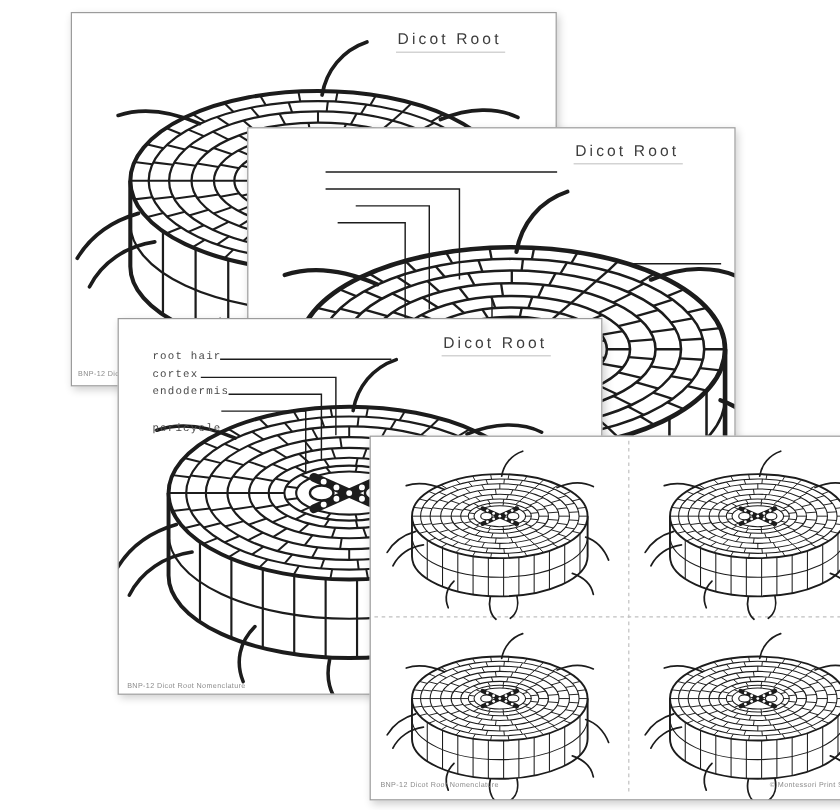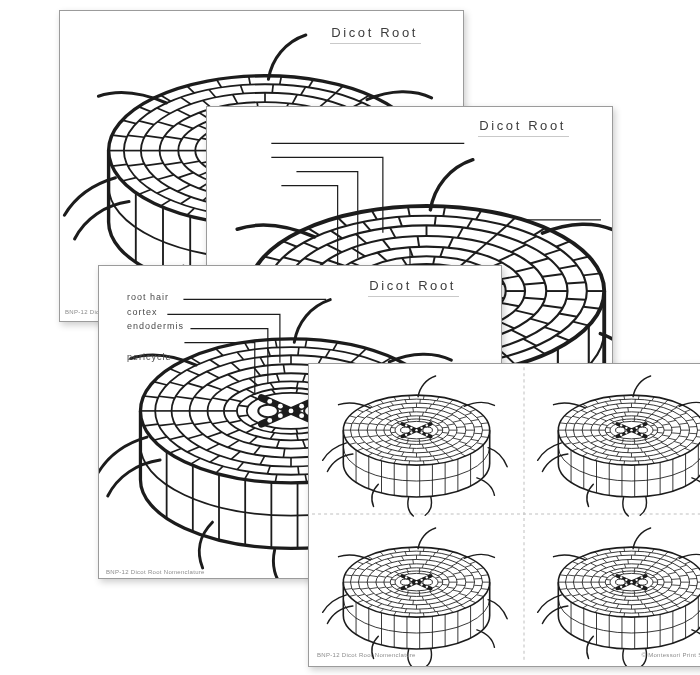--- a/index.html
+++ b/index.html
@@ -10,21 +10,21 @@
   .scene{position:relative;width:700px;height:675px;background:var(--background);overflow:hidden;
          font-family:"Liberation Sans",sans-serif;margin-left:48px;}
   .page{position:absolute;background:#fff;border:1px solid var(--page-border);
         box-shadow:2px 3px 7px rgba(0,0,0,.20);overflow:hidden;}
   .page-title{position:absolute;font-size:13px;letter-spacing:2.6px;color:var(--title-text);
         border-bottom:1px solid #c9c9c9;padding:0 3px 3px 1px;white-space:nowrap;}
   .root{position:absolute;display:block;overflow:visible;}
   .overlay{position:absolute;left:0;top:0;width:100%;height:100%;pointer-events:none;overflow:visible;}
   .leader{fill:none;stroke:var(--line-art);stroke-width:1.2px;}
   .cut{fill:none;stroke:var(--cut-line);stroke-width:1px;stroke-dasharray:3 3;}
-  .label{position:absolute;left:28px;font-size:9px;letter-spacing:1px;color:var(--label-text);white-space:nowrap;}
+  .label{position:absolute;left:28px;font-size:9px;letter-spacing:1px;color:var(--label-text);white-space:nowrap;font-family:Liberation Mono, monospace;}
   .footer{position:absolute;font-size:6px;letter-spacing:.3px;color:var(--footer-text);white-space:nowrap;}
   .cell{position:absolute;}
   #defs-holder{position:absolute;width:0;height:0;}
 </style>
 </head>
 <body>
 
 <div class="scene">
 
   <svg id="defs-holder" aria-hidden="true">

